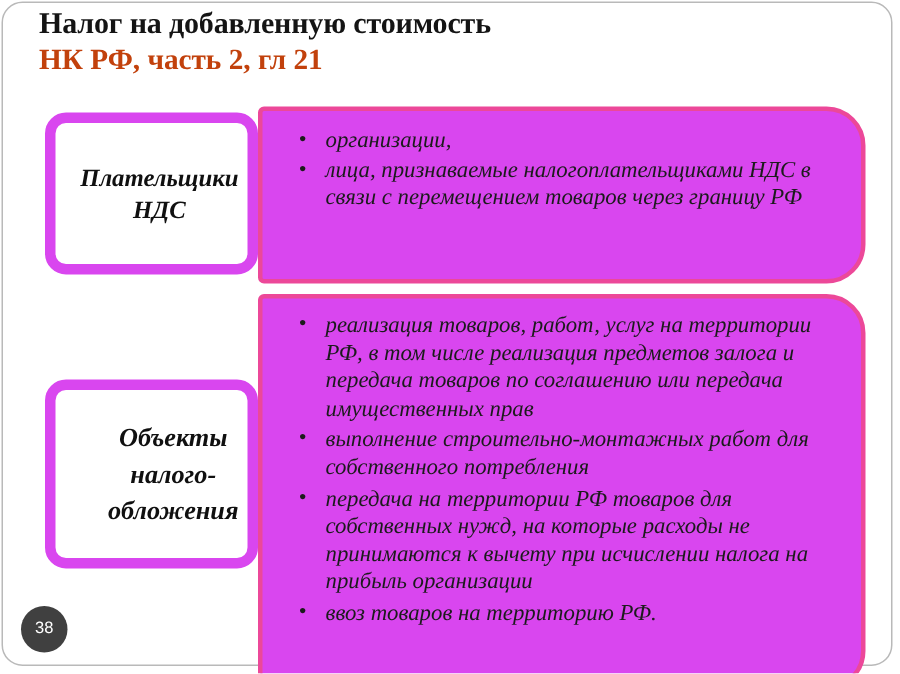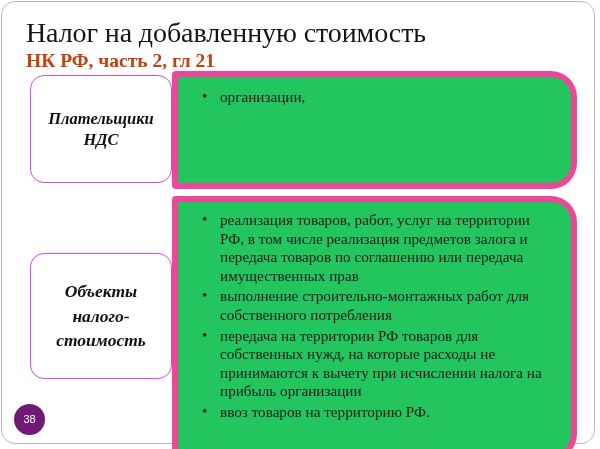--- a/index.html
+++ b/index.html
@@ -30,44 +30,44 @@
 
   
   .title-block {
     position: absolute;
     left: 26px;
     top: 6px;
     width: 545px;
   }
   .slide-title {
     font-family: "Liberation Serif", "DejaVu Serif", serif;
-    font-weight: normal;
-    font-size: 28px;
+    font-weight: bold;
+    font-size: 20px;
     line-height: 1.08;
     color: #141414;
     letter-spacing: -0.1px;
     white-space: nowrap;
-    margin-top: 12px;
   }
   .slide-subtitle {
     font-family: "Liberation Serif", "DejaVu Serif", serif;
     font-weight: bold;
     font-size: 19.5px;
     line-height: 1.12;
     color: #c2410c;
     margin-top: 2px;
     white-space: nowrap;
   }
 
   
   .content-box {
     position: absolute;
-    background: #22c55e;
-    border: 6px solid #ec4899;
+    background: #d946ef;
+    border: 3px solid #ec4899;
     box-sizing: border-box;
+    font-style: italic;
   }
   #content-box-1 {
     left: 172px;
     top: 71px;
     width: 405px;
     height: 118px;
     border-radius: 4px 26px 26px 4px;
   }
   #content-box-2 {
     left: 172px;
@@ -101,26 +101,26 @@
     top: -1px;
     font-size: 15px;
     color: #1b1b1b;
     line-height: 1.225;
   }
 
   
   .label-box {
     position: absolute;
     background: #ffffff;
-    border: 1px solid #d946ef;
+    border: 7px solid #d946ef;
     border-radius: 14px;
     box-sizing: border-box;
     display: flex;
     align-items: center;
-    justify-content: center;
+    justify-content: flex-end;
     text-align: center;
   }
   #label-box-1 {
     left: 30px;
     top: 75px;
     width: 142px;
     height: 108px;
   }
   #label-box-2 {
     left: 30px;
@@ -143,21 +143,21 @@
   }
 
   
   #page-badge {
     position: absolute;
     left: 14px;
     top: 404px;
     width: 31px;
     height: 31px;
     border-radius: 50%;
-    background: #701a75;
+    background: #404040;
     display: flex;
     align-items: center;
     justify-content: center;
   }
   #page-badge .badge-num {
     font-family: "Liberation Sans", "DejaVu Sans", sans-serif;
     font-size: 11px;
     font-weight: normal;
     color: #ffffff;
     line-height: 1;
@@ -178,28 +178,29 @@
   <div class="label-box" id="label-box-1">
     <div class="label-text">
       <span>Плательщики</span><br>
       <span>НДС</span>
     </div>
   </div>
 
   <div class="content-box" id="content-box-1">
     <ul class="bullet-list">
       <li class="bullet-item">организации,</li>
+      <li class="bullet-item">лица, признаваемые налогоплательщиками НДС в связи с перемещением товаров через границу РФ</li>
     </ul>
   </div>
 
   <div class="label-box" id="label-box-2">
     <div class="label-text">
       <span>Объекты</span><br>
       <span>налого-</span><br>
-      <span>стоимость</span>
+      <span>обложения</span>
     </div>
   </div>
 
   <div class="content-box" id="content-box-2">
     <ul class="bullet-list">
       <li class="bullet-item">реализация товаров, работ, услуг на территории РФ, в том числе реализация предметов залога и передача товаров по соглашению или передача имущественных прав</li>
       <li class="bullet-item">выполнение строительно-монтажных работ для собственного потребления</li>
       <li class="bullet-item">передача на территории РФ товаров для собственных нужд, на которые расходы не принимаются к вычету при исчислении налога на прибыль организации</li>
       <li class="bullet-item">ввоз товаров на территорию РФ.</li>
     </ul>

